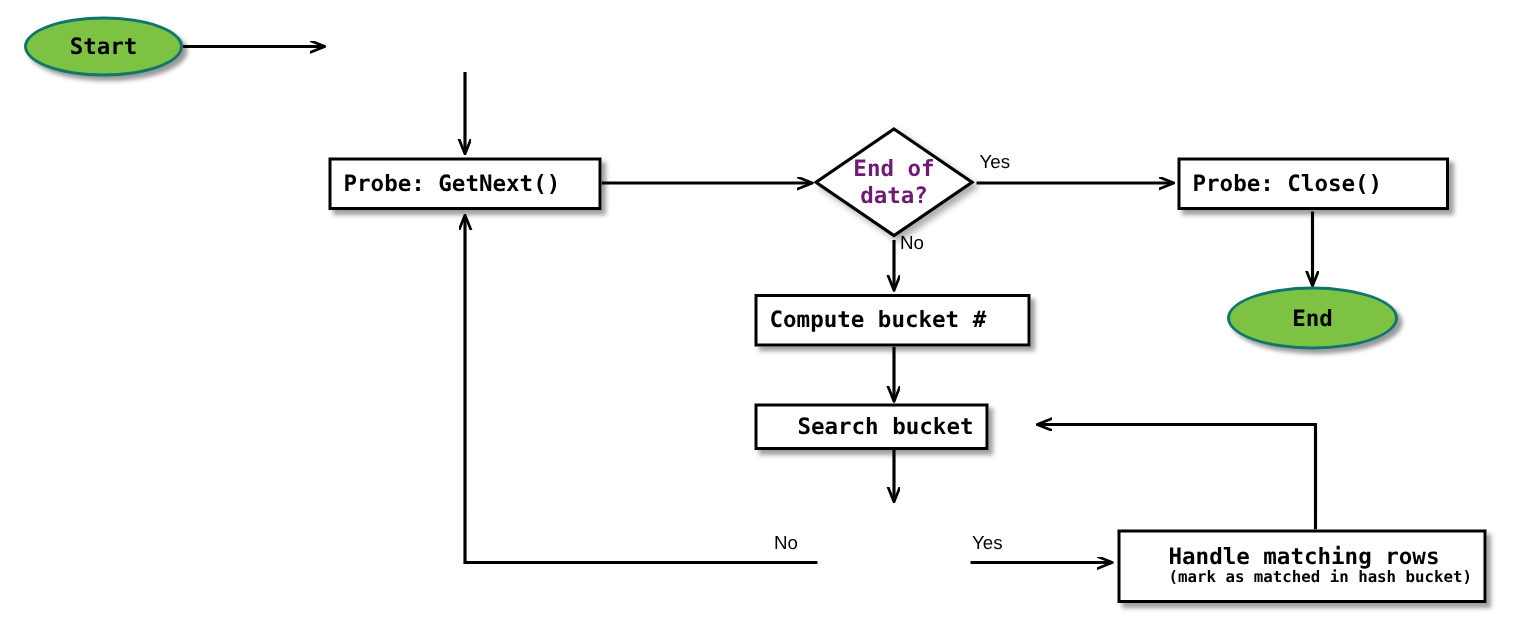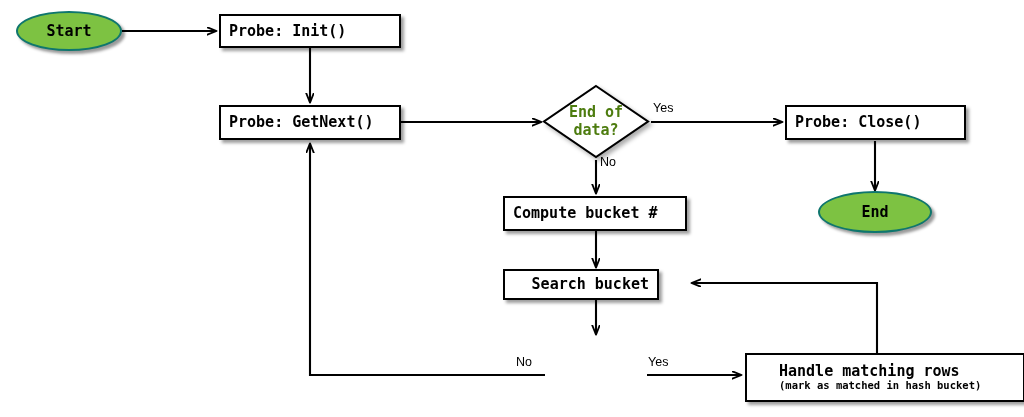--- a/index.html
+++ b/index.html
@@ -82,21 +82,21 @@
     overflow: visible;
   }
   .diamond-label {
     position: relative;
     z-index: 2;
     font-family: "DejaVu Sans Mono", monospace;
     font-size: 15px;
     font-weight: bold;
     line-height: 1.18;
     text-align: center;
-    color: #4d7c0f;
+    color: #701a75;
     white-space: pre;
   }
   .edge-label {
     position: absolute;
     font-family: Liberation Sans, sans-serif;
     font-size: 12.5px;
     font-weight: normal;
     color: #000000;
     background: transparent;
     white-space: pre;
@@ -136,23 +136,20 @@
       <path d="M877,353 L877,283 L692,283" marker-end="url(#arrow)"></path>
        back left and up into Probe: GetNext() --&gt;
       <path d="M545,375 L310,375 L310,144" marker-end="url(#arrow)"></path>
     </g>
   </svg>
 
   <div class="node terminator" style="left:16px; top:11px; width:106px; height:40px;">
     <span>Start</span>
   </div>
 
-  <div class="node box single" style="left:219px; top:14px; width:182px; height:34px;">
-    <span class="line1">Probe: Init()</span>
-  </div>
 
   <div class="node box single" style="left:219px; top:105px; width:182px; height:35px;">
     <span class="line1">Probe: GetNext()</span>
   </div>
 
   <div class="diamond-wrap" style="left:541px; top:83px; width:110px; height:77px;">
     <svg width="110" height="77" viewBox="0 0 110 77">
       <polygon points="55,3 107,38.5 55,74 3,38.5" fill="#ffffff" stroke="#000000" stroke-width="2.1" stroke-linejoin="miter" style="filter:drop-shadow(3px 3px 2px rgba(0,0,0,0.32))"></polygon>
     </svg>
     <span class="diamond-label">End of
@@ -169,21 +166,21 @@
 
   <div class="node box single" style="left:503px; top:196px; width:184px; height:35px;">
     <span class="line1">Compute bucket #</span>
   </div>
 
   <div class="node box single" style="left:503px; top:269px; width:156px; height:31px;align-items:flex-end;">
     <span class="line1">Search bucket</span>
   </div>
 
 
-  <div class="node box" style="left:745px; top:353px; width:280px; height:49px;padding-left:32px;">
+  <div class="node box" style="left:745px; top:353px; width:246px; height:49px;padding-left:32px;">
     <span class="line1">Handle matching rows</span>
     <span class="line2">(mark as matched in hash bucket)</span>
   </div>
 
   <div class="edge-label" style="left:653px; top:101px;">Yes</div>
 
   <div class="edge-label" style="left:600px; top:155px;">No</div>
 
   <div class="edge-label" style="left:648px; top:355px;">Yes</div>
 

